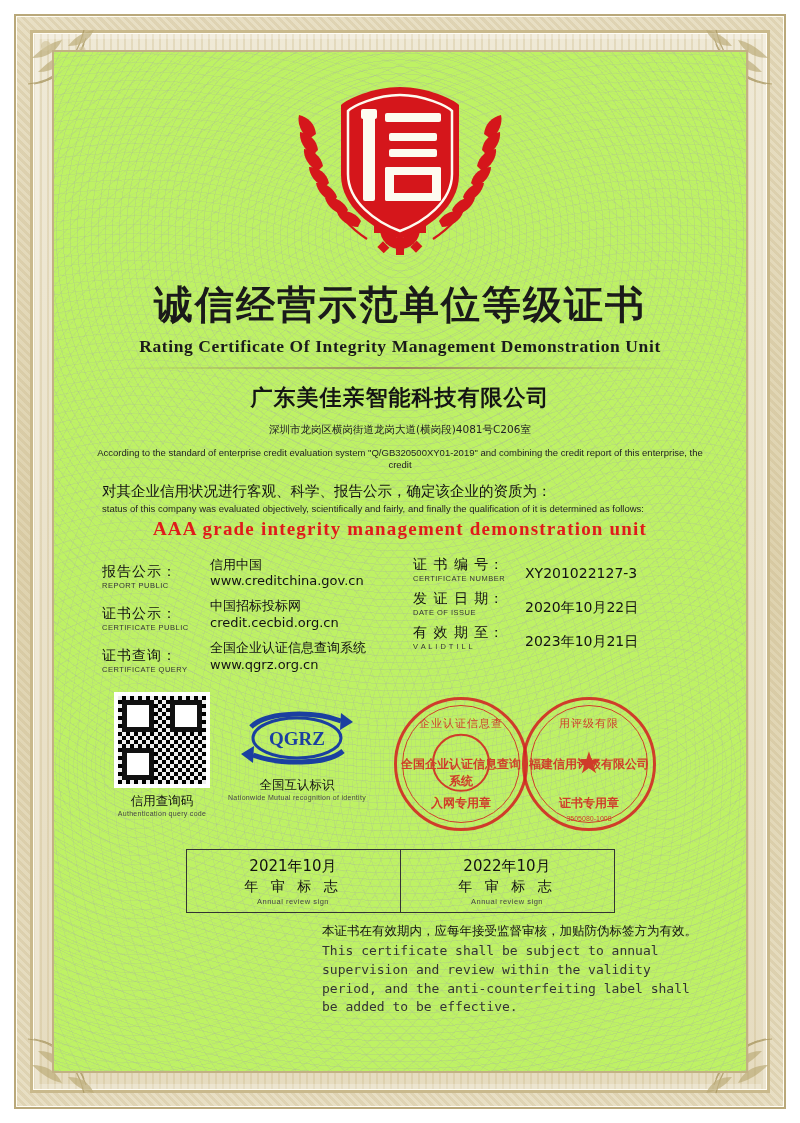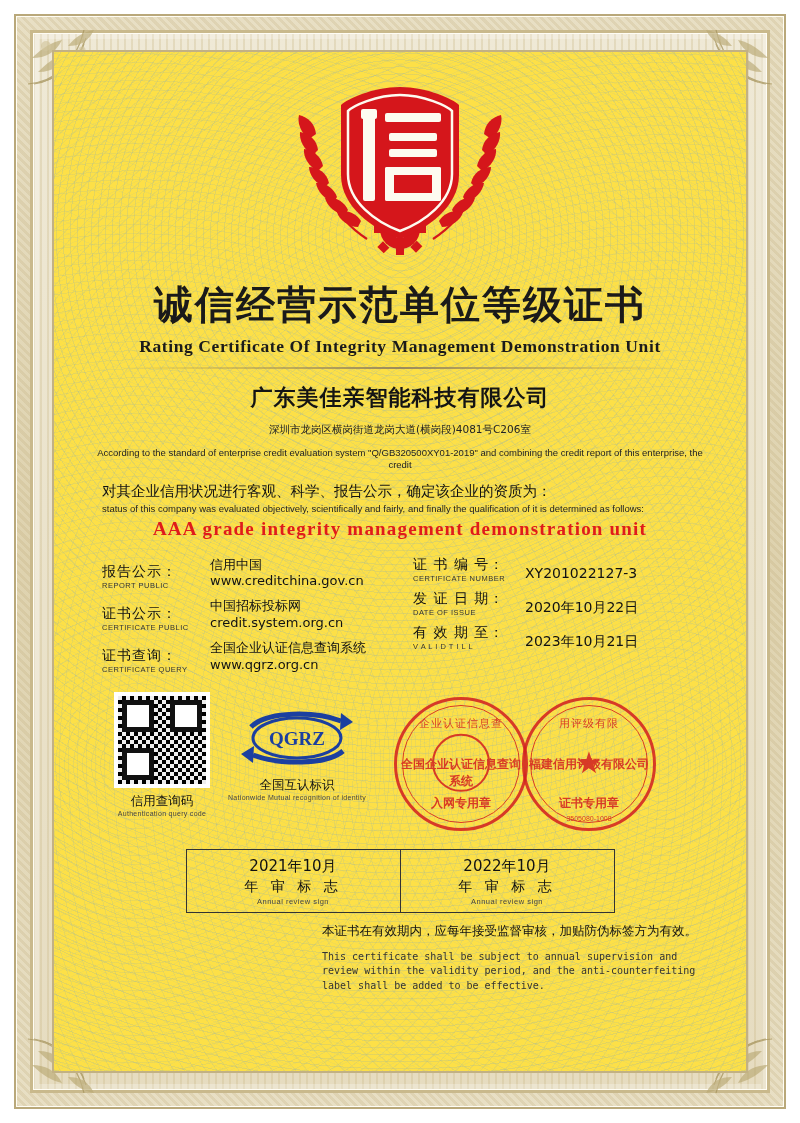--- a/index.html
+++ b/index.html
@@ -33,21 +33,21 @@
     border: 3px solid #c9b98c;
     background:
       repeating-linear-gradient(90deg, rgba(200,182,132,.30) 0 2px, rgba(255,255,255,0) 2px 7px),
       linear-gradient(180deg, #efe9d6, #e6dcc0);
     box-shadow: inset 0 0 0 1px #fffdf4, inset 0 0 0 6px rgba(255,255,255,.25);
   }
   .frame-inner {
     position: absolute;
     left: 52px; top: 50px; right: 52px; bottom: 50px;
     border: 2px solid #c2b184;
-    background: #fde047;
+    background: #bef264;
     overflow: hidden;
   }
   
   .guilloche {
     position: absolute; inset: 0;
     background-image:
       repeating-radial-gradient(circle at 50% 18%, rgba(168,186,150,.30) 0 1px, rgba(255,255,255,0) 1px 7px),
       repeating-radial-gradient(circle at 12% 70%, rgba(168,186,150,.22) 0 1px, rgba(255,255,255,0) 1px 9px),
       repeating-radial-gradient(circle at 88% 70%, rgba(168,186,150,.22) 0 1px, rgba(255,255,255,0) 1px 9px),
       repeating-linear-gradient(24deg, rgba(176,192,158,.14) 0 1px, rgba(255,255,255,0) 1px 10px),
@@ -358,24 +358,24 @@
     text-align: left;
     padding-left: 228px;
   }
   .note .cn {
     font-family: "DejaVu Sans", sans-serif;
     font-size: 12.5px;
     color: #111;
   }
   .note .en {
     font-family: "DejaVu Sans Mono", monospace;
-    font-size: 10px;
+    font-size: 13px;
     color: #333;
     line-height: 1.45;
-    margin-top: 10px;
+    margin-top: 2px;
   }
 </style>
 </head>
 <body>
 
 <div class="page">
 
   <div class="frame-outer"></div>
   <div class="frame-mid"></div>
 
@@ -537,21 +537,21 @@
             </div>
           </div>
 
           <div class="info-row">
             <div class="lbl">
               <span class="cn">证书公示：</span>
               <span class="en">CERTIFICATE PUBLIC</span>
             </div>
             <div class="val">
               <span>中国招标投标网</span>
-              <span class="line2">credit.system.org.cn</span>
+              <span class="line2">credit.cecbid.org.cn</span>
             </div>
           </div>
 
           <div class="info-row">
             <div class="lbl">
               <span class="cn">证书查询：</span>
               <span class="en">CERTIFICATE QUERY</span>
             </div>
             <div class="val">
               <span>全国企业认证信息查询系统</span>

